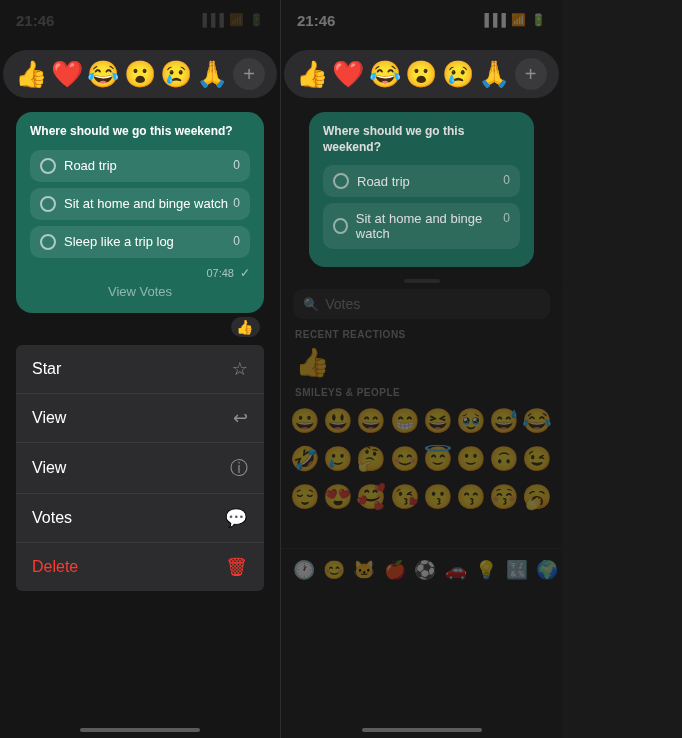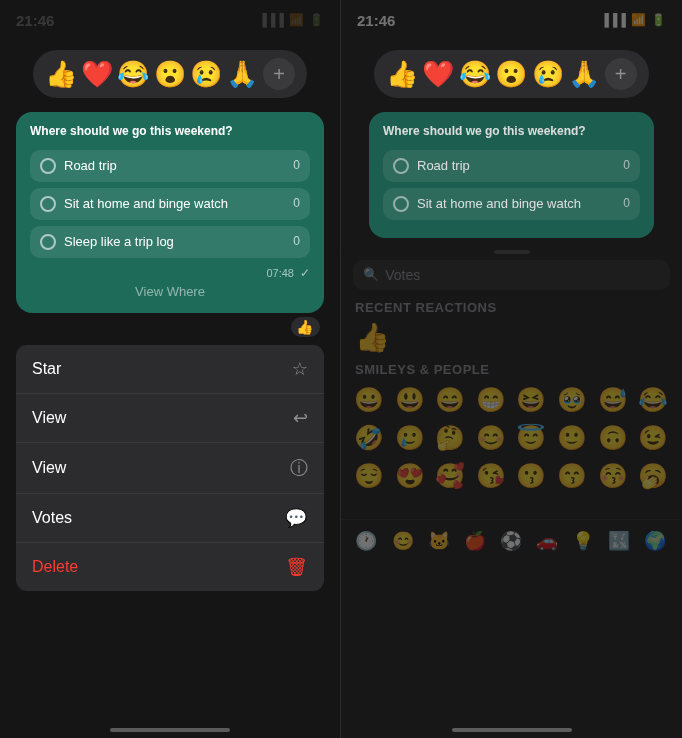--- a/index.html
+++ b/index.html
@@ -6,21 +6,21 @@
     body {
       width: 682px;
       height: 738px;
       background: #1a1a1a;
       display: flex;
       font-family: -apple-system, BlinkMacSystemFont, 'Helvetica Neue', sans-serif;
       overflow: hidden;
     }
 
     .phone-panel {
-      width: 341px;
+      width: 281px;
       height: 738px;
       background: #1c1c1e;
       position: relative;
       overflow: hidden;
     }
 
     .phone-panel.left {
       border-right: 1px solid #2c2c2e;
     }
 
@@ -175,21 +175,21 @@
     .thumb-badge {
       background: #2c2c2e;
       border-radius: 20px;
       padding: 2px 6px;
       font-size: 14px;
     }
 
     
     .context-menu {
       background: #2c2c2e;
-      border-radius: 11px;
+      border-radius: 6px;
       margin: 8px 16px;
       overflow: hidden;
     }
 
     .menu-item {
       display: flex;
       align-items: center;
       justify-content: space-between;
       padding: 13px 16px;
       border-bottom: 1px solid #3a3a3c;
@@ -262,21 +262,21 @@
       color: #8e8e93;
       font-size: 13px;
     }
 
     .emoji-search-text {
       color: #8e8e93;
       font-size: 14px;
     }
 
     .emoji-section-label {
-      font-size: 13px;
+      font-size: 10px;
       font-weight: 600;
       color: #8e8e93;
       padding: 2px 14px 4px;
       text-transform: uppercase;
       letter-spacing: 0.5px;
     }
 
     .emoji-recent-row {
       padding: 2px 14px 6px;
       font-size: 28px;
@@ -384,21 +384,21 @@
           <div class="poll-radio"></div>
           <span>Sleep like a trip log</span>
         </div>
         <span class="poll-count">0</span>
       </div>
 
       <div class="poll-footer">
         <span class="poll-time">07:48</span>
         <span class="poll-checkmark">✓</span>
       </div>
-      <div class="view-votes">View Where</div>
+      <div class="view-votes">View Votes</div>
     </div>
 
     <div class="bubble-thumb">
       <div class="thumb-badge">
         <span>👍</span>
       </div>
     </div>
 
     <div class="context-menu">
       <div class="menu-item">

